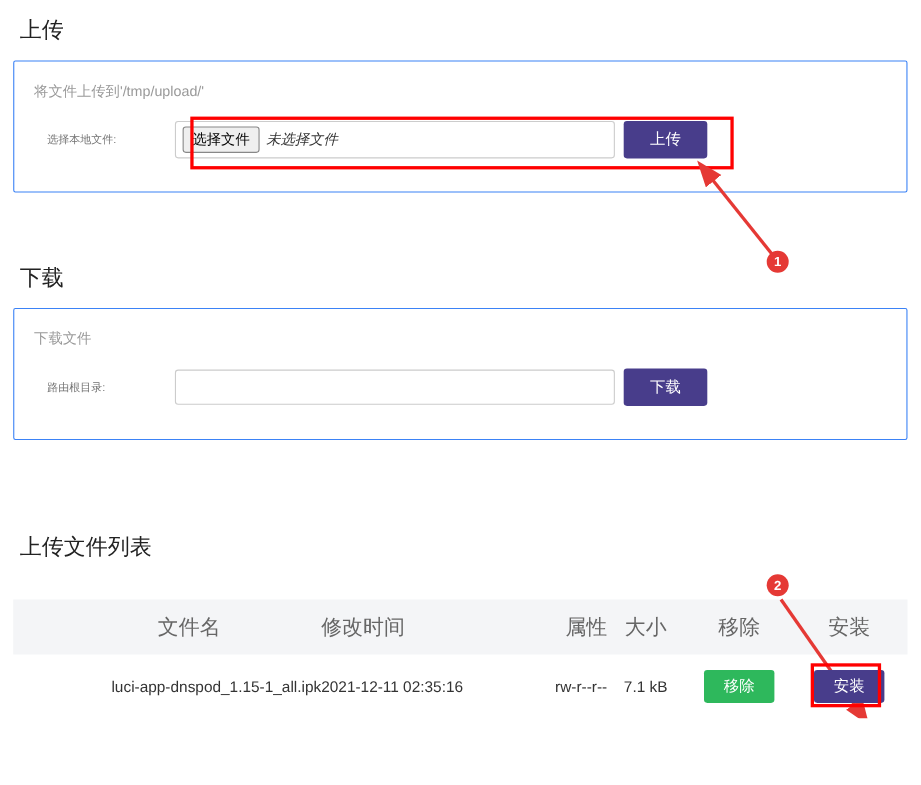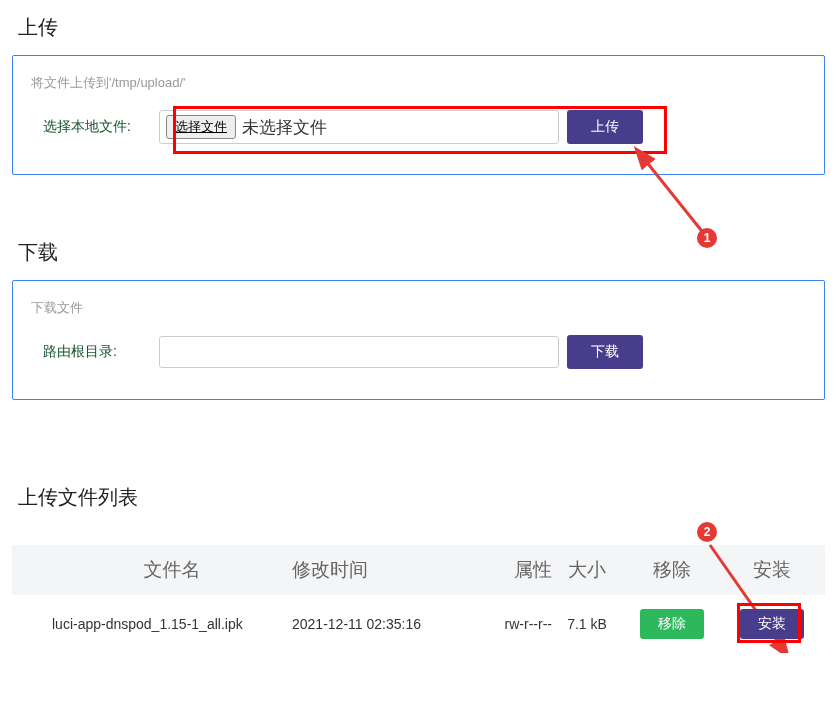--- a/index.html
+++ b/index.html
@@ -28,48 +28,48 @@
       margin-bottom: 18px;
     }
     .form-row {
       display: flex;
       align-items: center;
       gap: 8px;
     }
     .form-label {
       width: 120px;
       text-align: left;
-      font-size: 14px;
-      color: #14532d;
+      font-size: 10px;
+      color: #737373;
       padding-left: 12px;
     }
     .file-input-wrap {
       display: flex;
       align-items: center;
       border: 1px solid #ccc;
       border-radius: 3px;
       padding: 4px 6px;
       flex: 1;
       max-width: 400px;
       background: #fff;
     }
     .file-choose-btn {
       border: 1px solid #888;
       border-radius: 3px;
       background: #efefef;
       padding: 2px 8px;
       font-size: 13px;
       cursor: pointer;
       font-family: inherit;
-      text-decoration: underline;
     }
     .file-status {
-      font-size: 17px;
+      font-size: 13px;
       margin-left: 6px;
       color: #333;
+      font-style: italic;
     }
     .btn-primary {
       background: #483d8b;
       color: #fff;
       border: none;
       border-radius: 3px;
       padding: 8px 24px;
       font-size: 14px;
       cursor: pointer;
       font-family: inherit;
@@ -118,21 +118,21 @@
       font-size: 19px;
       padding: 12px 0;
     }
     .table-row {
       display: flex;
       align-items: center;
       padding: 14px 0;
       font-size: 14px;
       color: #333;
     }
-    .col-name { flex: 0 0 280px; padding-left: 40px; }
+    .col-name { flex: 0 0 280px; padding-left: 40px; text-align: right; }
     .col-time { flex: 0 0 170px; }
     .col-attr { flex: 0 0 90px; text-align: right; }
     .col-size { flex: 0 0 70px; text-align: center; }
     .col-remove { flex: 0 0 100px; text-align: center; }
     .col-install { flex: 0 0 100px; text-align: center; }
     .red-box-2 {
       position: absolute;
       border: 3px solid #ff0000;
       pointer-events: none;
       width: 64px;

